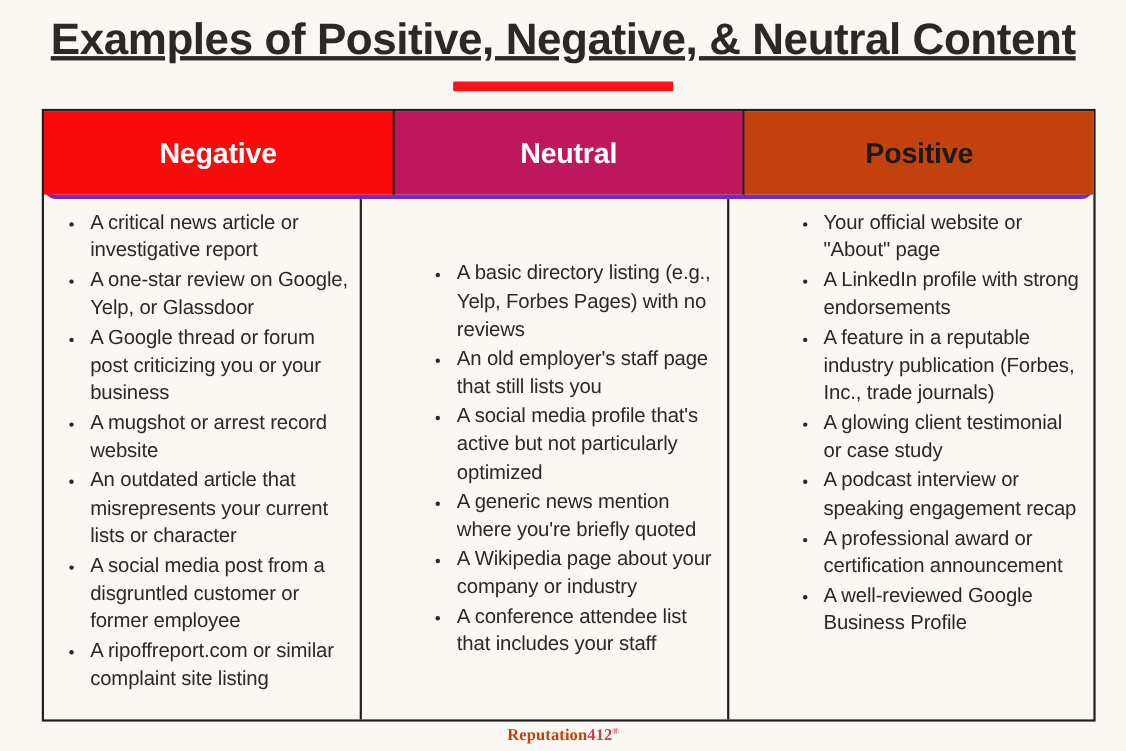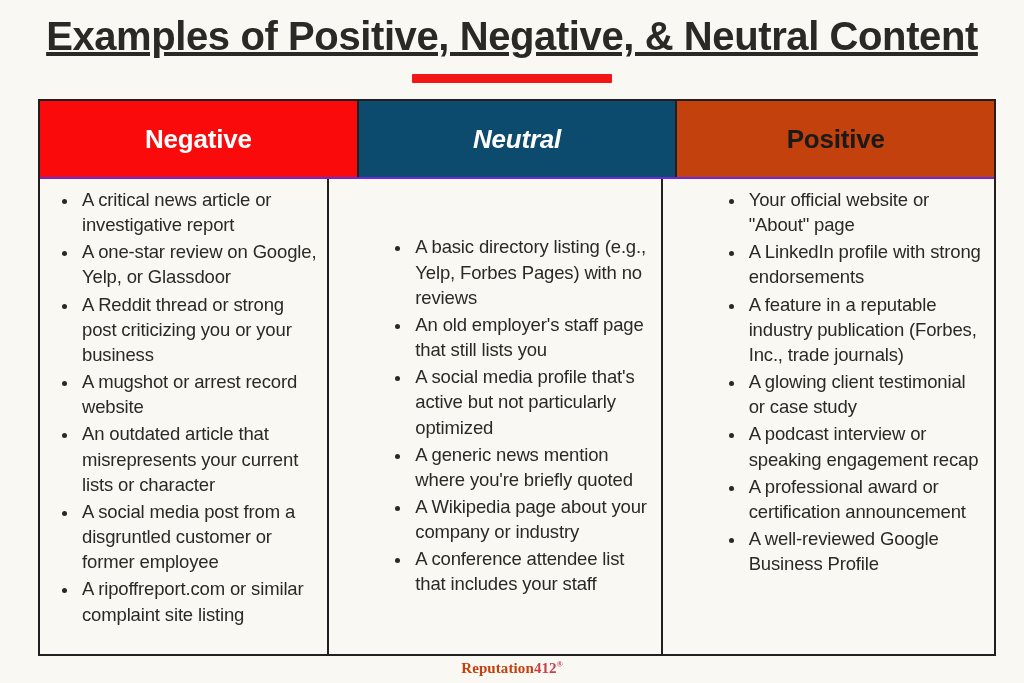--- a/index.html
+++ b/index.html
@@ -50,42 +50,42 @@
     border: 2px solid #231F20;
     box-sizing: border-box;
     display: flex;
     flex-direction: column;
     background: #FAF8F3;
   }
   .header-row {
     display: flex;
     height: 76px;
     flex: 0 0 76px;
-    border-bottom: 2px solid #6d28d9;
+    border-bottom: 4px solid #6d28d9;
+    border-radius: 11px;
   }
   .header-cell {
     flex: 1 1 0;
     display: flex;
     align-items: center;
     justify-content: center;
     font-size: 26px;
     font-weight: bold;
     letter-spacing: -0.2px;
     box-sizing: border-box;
   }
   .header-cell.col-negative {
     background: #FA0A0A;
     color: #FFFFFF;
     border-right: 2px solid #231F20;
   }
   .header-cell.col-neutral {
-    background: #0c4a6e;
+    background: #be185d;
     color: #FFFFFF;
     border-right: 2px solid #231F20;
-    font-style: italic;
   }
   .header-cell.col-positive {
     background: #c2410c;
     color: #1A1A1A;
   }
 
   .body-row {
     display: flex;
     flex: 1 1 auto;
     min-height: 0;
@@ -159,21 +159,21 @@
     <div class="header-cell col-neutral">Neutral</div>
     <div class="header-cell col-positive">Positive</div>
   </div>
 
   <div class="body-row">
 
     <div class="body-cell col-negative align-top">
       <ul class="item-list">
         <li>A critical news article or investigative report</li>
         <li>A one-star review on Google, Yelp, or Glassdoor</li>
-        <li>A Reddit thread or strong post criticizing you or your business</li>
+        <li>A Google thread or forum post criticizing you or your business</li>
         <li>A mugshot or arrest record website</li>
         <li>An outdated article that misrepresents your current lists or character</li>
         <li>A social media post from a disgruntled customer or former employee</li>
         <li>A ripoffreport.com or similar complaint site listing</li>
       </ul>
     </div>
 
     <div class="body-cell col-neutral align-middle">
       <ul class="item-list">
         <li>A basic directory listing (e.g., Yelp, Forbes Pages) with no reviews</li>

